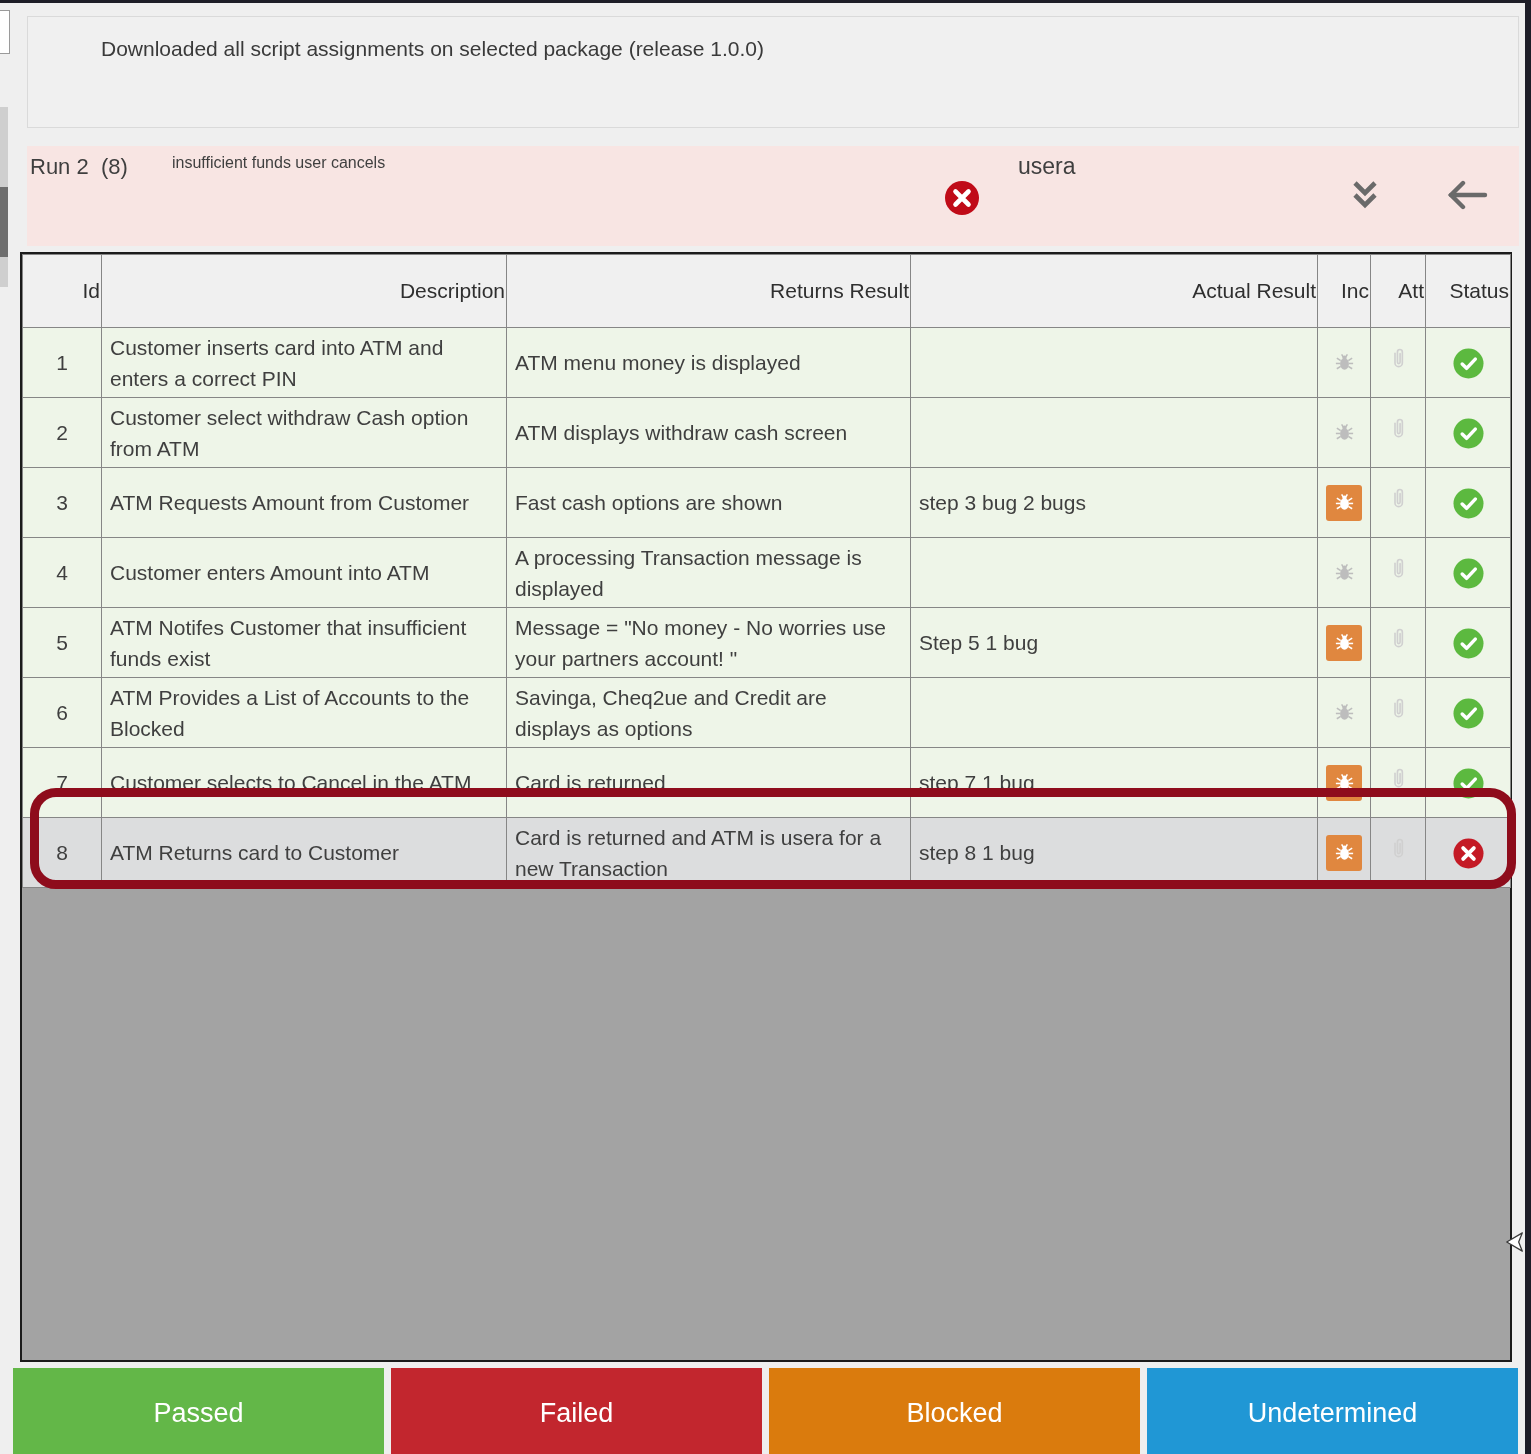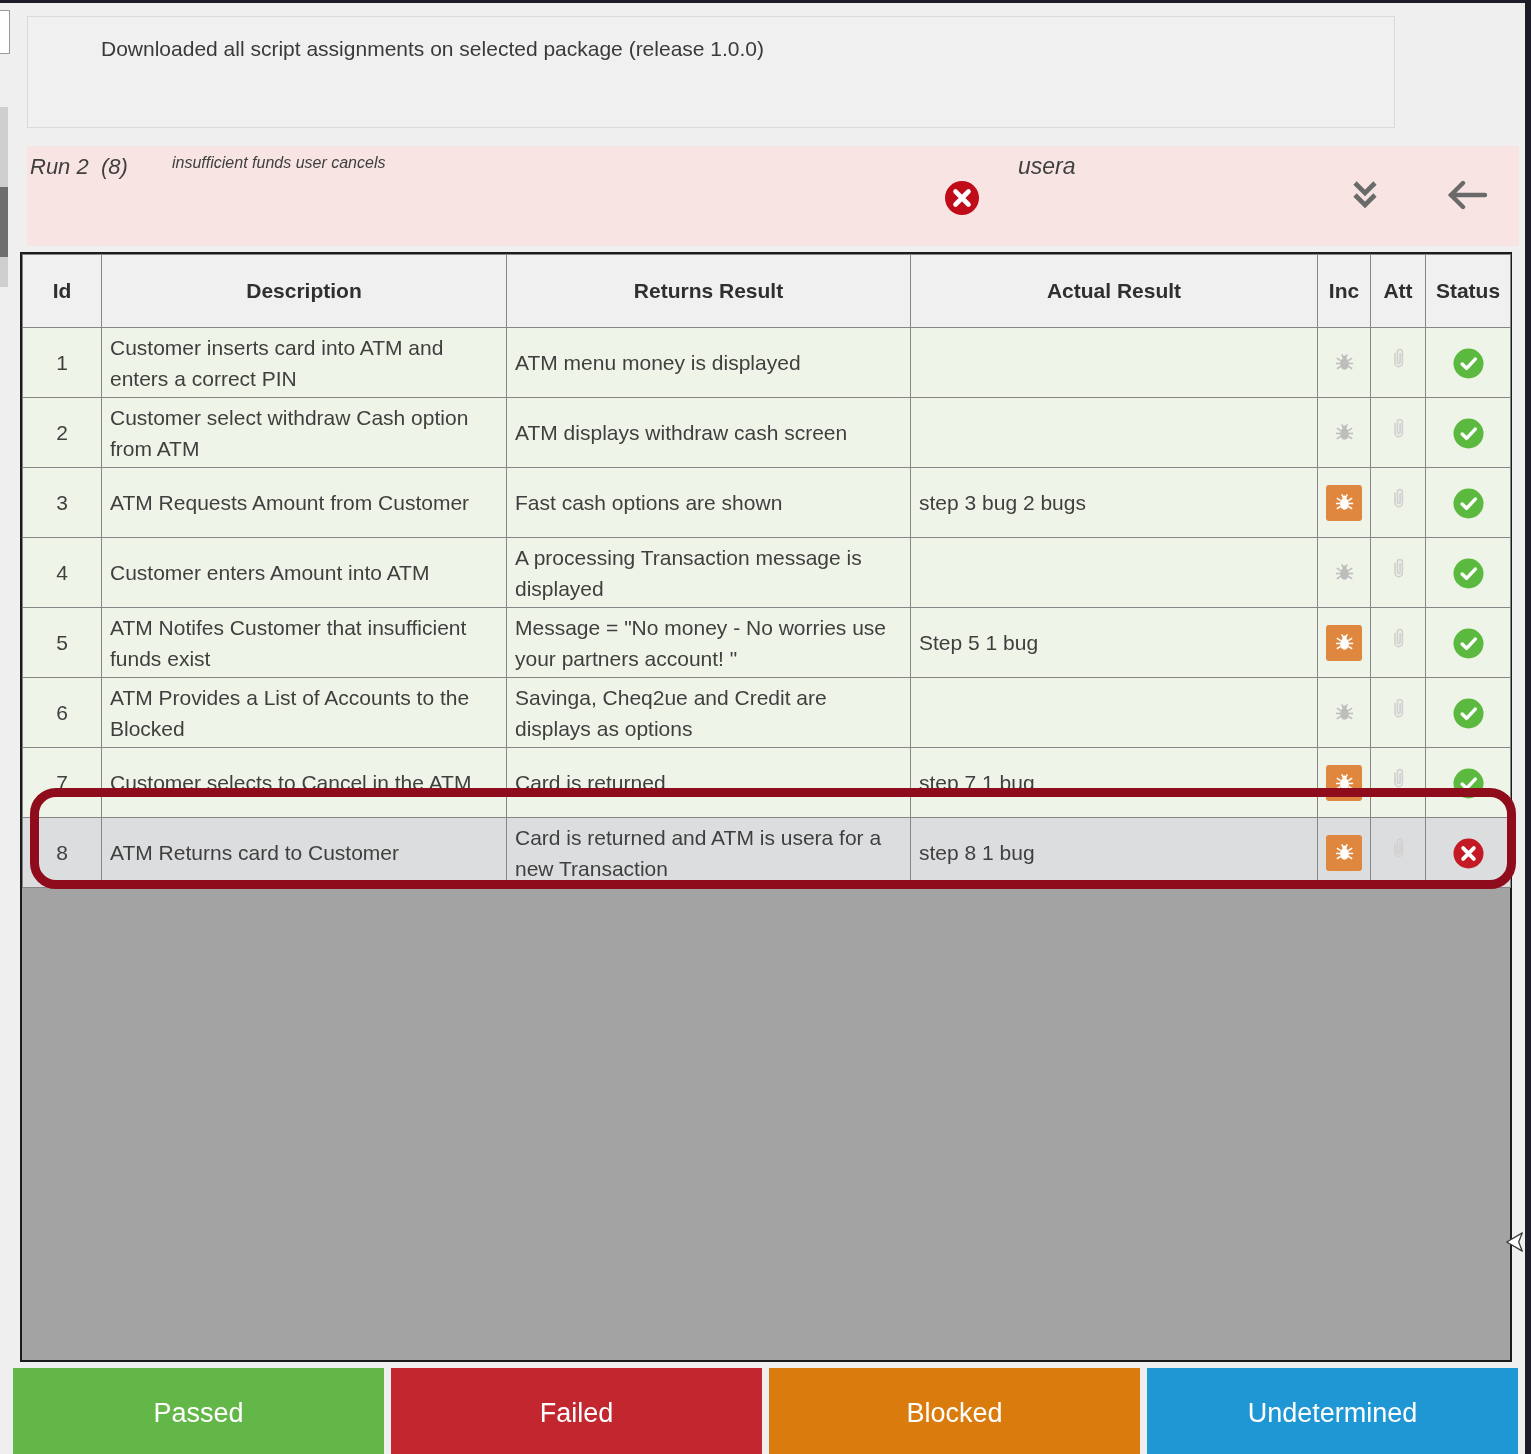--- a/index.html
+++ b/index.html
@@ -11,49 +11,48 @@
   }
   
   .window-top-border{position:absolute;left:0;top:0;width:100%;height:3px;background:#1d1d27;}
   .window-right-border{position:absolute;right:0;top:0;width:6px;height:100%;background:#1d1d27;}
   .corner-box{position:absolute;left:0;top:10px;width:9px;height:42px;background:#fff;border:1px solid #9a9a9a;border-left:none;}
   .scroll-track{position:absolute;left:0;top:107px;width:8px;height:180px;background:#cfcfcf;}
   .scroll-thumb{position:absolute;left:0;top:80px;width:8px;height:70px;background:#6e6e6e;cursor:pointer;}
 
   
   .toast{
-    position:absolute;left:27px;top:16px;width:1368px;height:112px;
+    position:absolute;left:27px;top:16px;width:1492px;height:112px;
     background:#f0f0f0;border:1px solid #dadada;box-sizing:border-box;padding-left:12px;
   }
   .toast-text{position:absolute;left:73px;top:20px;font-size:21px;color:#3a3a3a;}
 
   
   .run-bar{
     position:absolute;left:27px;top:146px;width:1492px;height:100px;
     background:#f8e5e3;
-    font-style:italic;
   }
   .run-label{position:absolute;left:3px;top:8px;font-size:22px;color:#3f3f3f;}
   .run-count{position:absolute;left:74px;top:8px;font-size:22px;color:#3f3f3f;}
   .run-title{position:absolute;left:145px;top:8px;font-size:16px;color:#3f3f3f;}
   .run-user{position:absolute;left:991px;top:7px;font-size:23px;color:#3f3f3f;}
   .run-fail-icon{position:absolute;left:917px;top:34px;width:36px;height:36px;}
   .run-expand-icon{position:absolute;left:1319px;top:30px;width:38px;height:38px;cursor:pointer;}
   .run-back-icon{position:absolute;left:1418px;top:34px;width:44px;height:30px;cursor:pointer;}
 
   
   .table-box{
     position:absolute;left:20px;top:252px;width:1492px;height:1110px;
     border:2px solid #1b1b1b;box-sizing:border-box;background:#a3a3a3;
   }
   table.steps{border-collapse:collapse;table-layout:fixed;width:1488px;background:#eef5e8;}
   table.steps th, table.steps td{border:1px solid #868686;vertical-align:middle;overflow:hidden;}
   table.steps th{
-    background:#f0f0f0;font-size:21px;font-weight:bold;color:#2f2f2f;
-    height:70px;text-align:center;
+    background:#f0f0f0;font-size:21px;font-weight:normal;color:#2f2f2f;
+    height:70px;text-align:right;
   }
   table.steps td{font-size:21px;color:#3f3f3f;height:65px;line-height:31px;}
   col.c-id{width:79px;} col.c-desc{width:405px;} col.c-exp{width:404px;}
   col.c-act{width:407px;} col.c-inc{width:53px;} col.c-att{width:55px;} col.c-status{width:85px;}
   td.cell-id{text-align:center;}
   td.cell-desc,td.cell-exp,td.cell-act{padding:2px 6px 2px 8px;}
   td.cell-inc,td.cell-att,td.cell-status{text-align:center;padding:0;}
   tr.step-row{background:#eef5e8;cursor:pointer;}
   tr.step-row.selected{background:#dcddde;}
   tr.step-row.selected td{border-top-color:#5a5a5a;}

